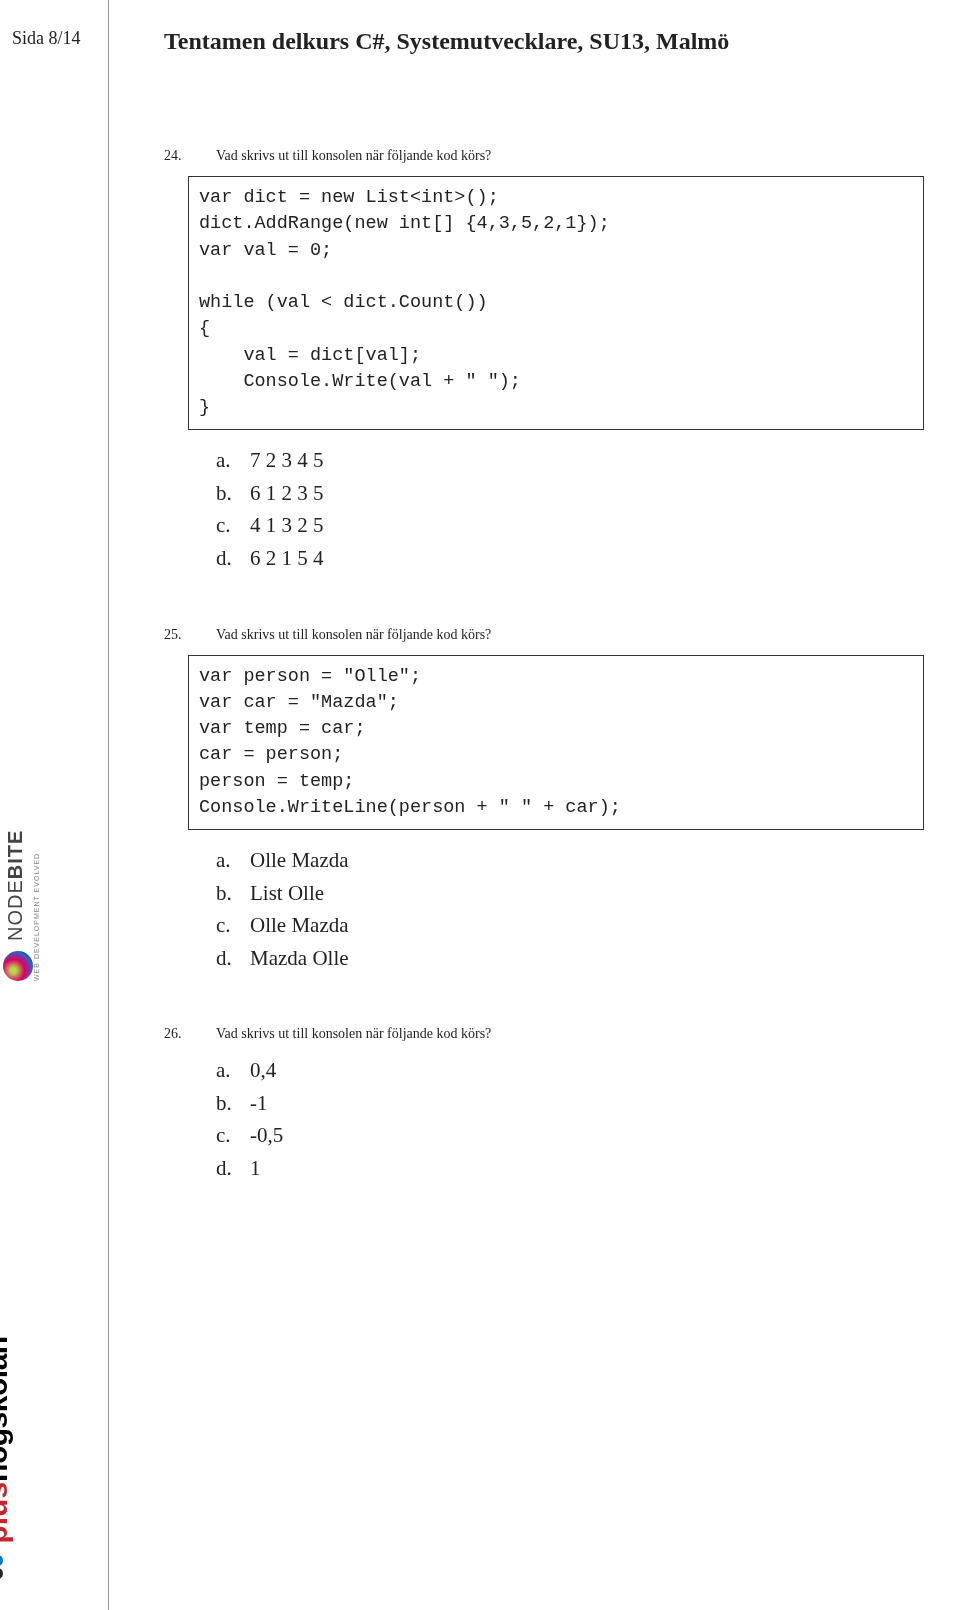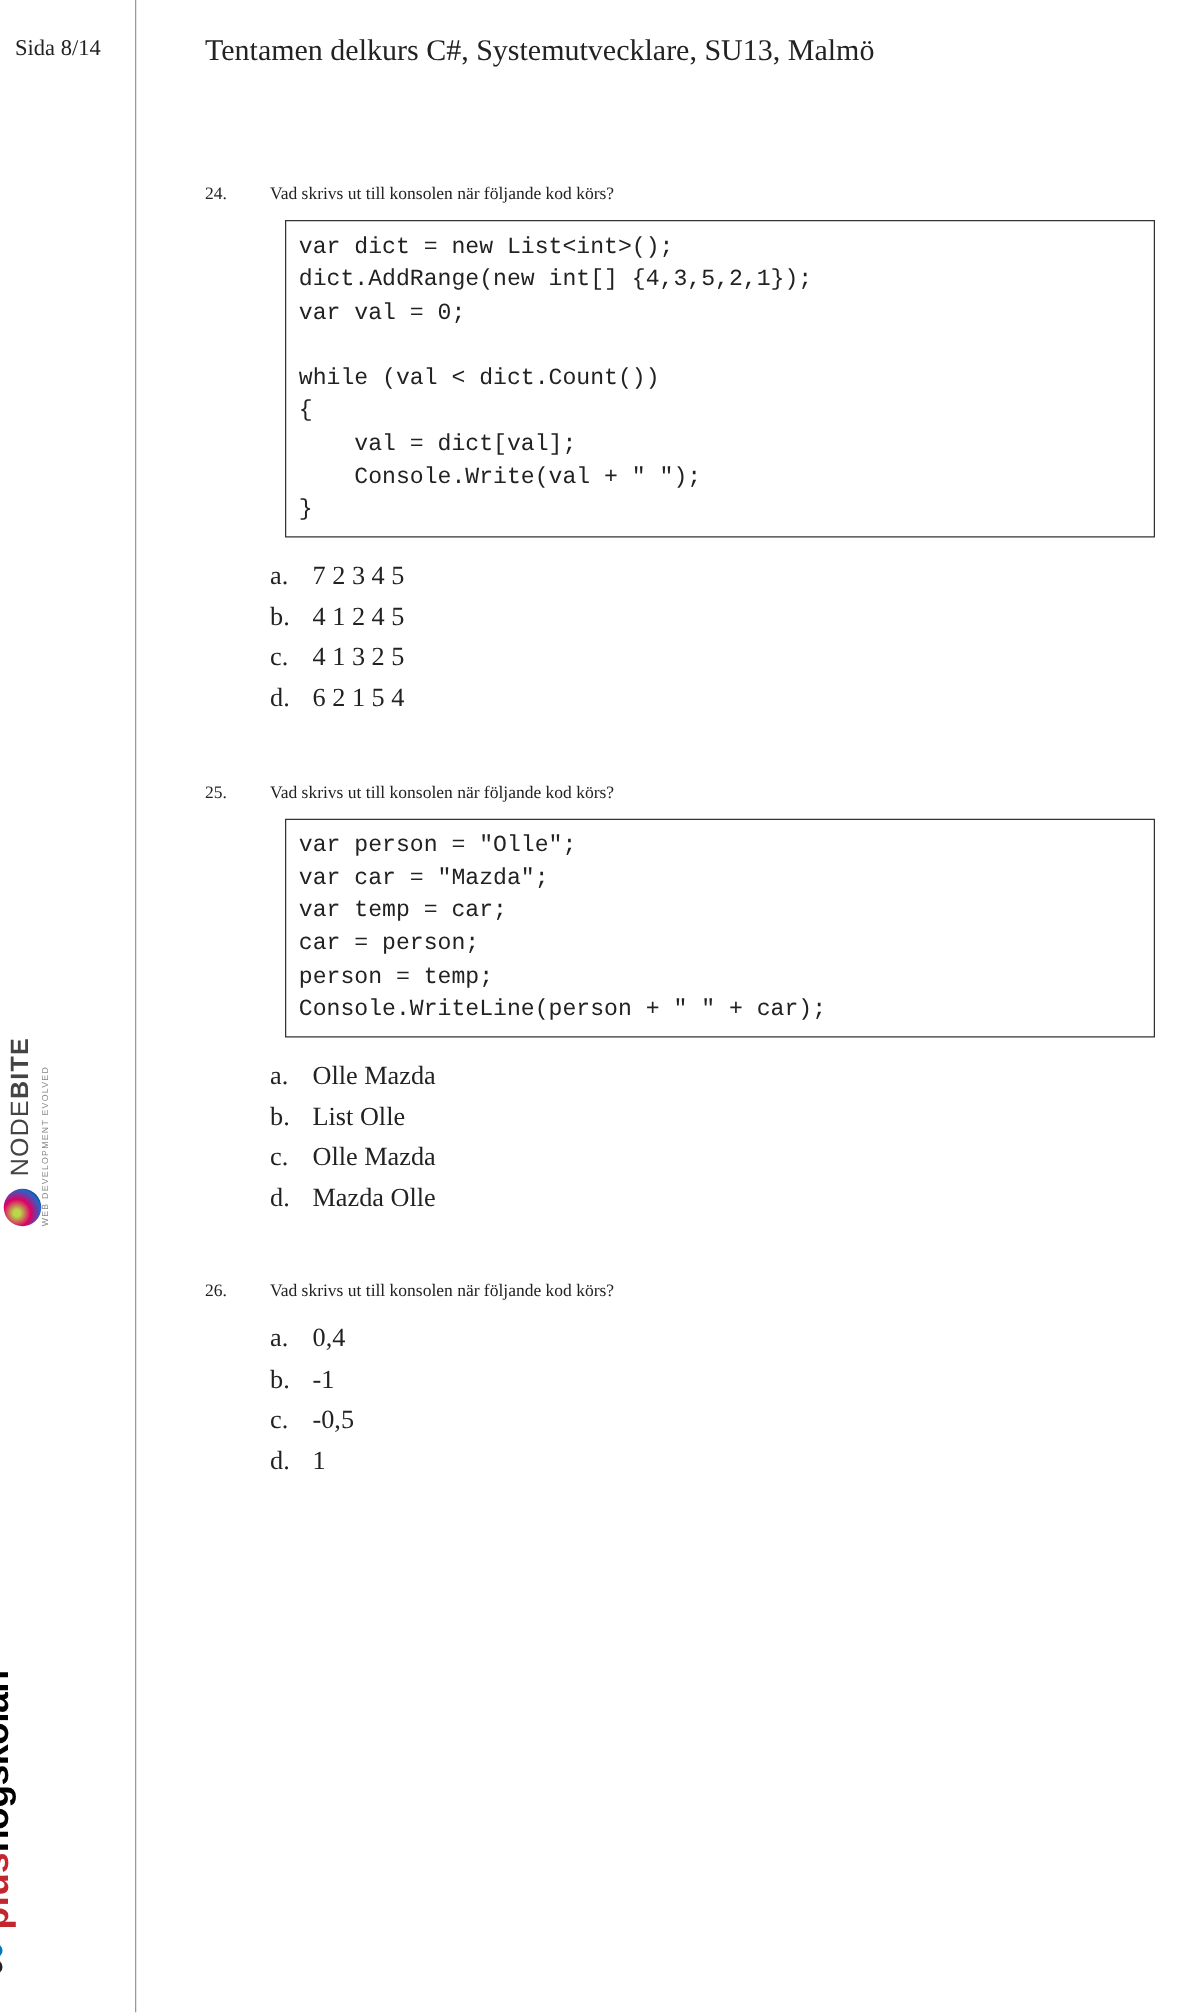--- a/index.html
+++ b/index.html
@@ -28,21 +28,21 @@
   bottom: 0;
   left: 108px;
   width: 1px;
   background: #999;
 }
 .title {
   position: absolute;
   top: 28px;
   left: 164px;
   font-size: 24px;
-  font-weight: normal;
+  font-weight: bold;
   font-family: 'Palatino Linotype', Georgia, serif;
 }
 .content {
   position: absolute;
   left: 164px;
   top: 148px;
   width: 760px;
 }
 .q {
   margin-bottom: 52px;
@@ -55,21 +55,21 @@
 .q-num {
   width: 52px;
 }
 .codebox {
   border: 1px solid #333;
   padding: 8px 10px;
   font-family: Consolas, 'Courier New', monospace;
   font-size: 18.5px;
   line-height: 1.42;
   white-space: pre;
-  margin-left: 64px;
+  margin-left: 24px;
   margin-bottom: 14px;
 }
 .opts {
   margin-left: 52px;
   font-size: 21px;
   line-height: 1.55;
 }
 .opt { display: flex; }
 .opt-letter { width: 34px; }
 .sidebar-logos {
@@ -171,21 +171,21 @@
     val = dict[val];
     Console.Write(val + " ");
 }</div>
       <div class="opts">
         <div class="opt">
             <div class="opt-letter">a.</div>
             <div>7 2 3 4 5</div>
           </div>
         <div class="opt">
             <div class="opt-letter">b.</div>
-            <div>4 1 2 4 5</div>
+            <div>6 1 2 3 5</div>
           </div>
         <div class="opt">
             <div class="opt-letter">c.</div>
             <div>4 1 3 2 5</div>
           </div>
         <div class="opt">
             <div class="opt-letter">d.</div>
             <div>6 2 1 5 4</div>
           </div>
       </div>

